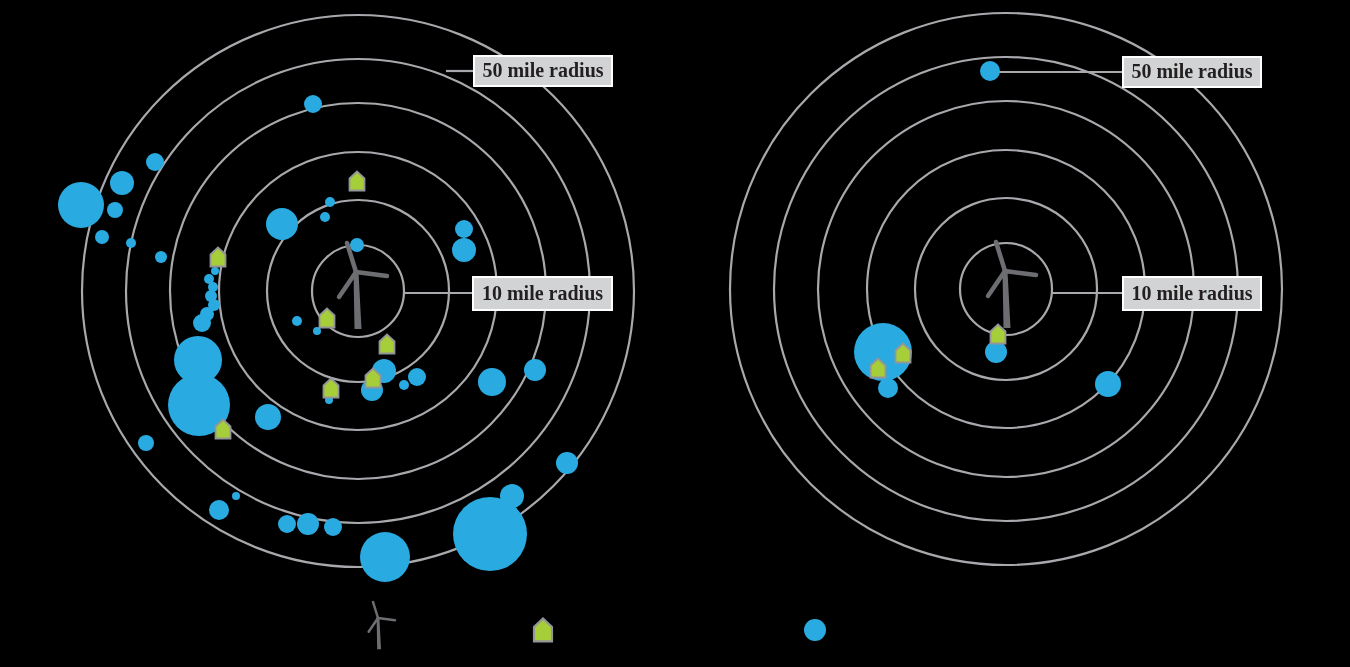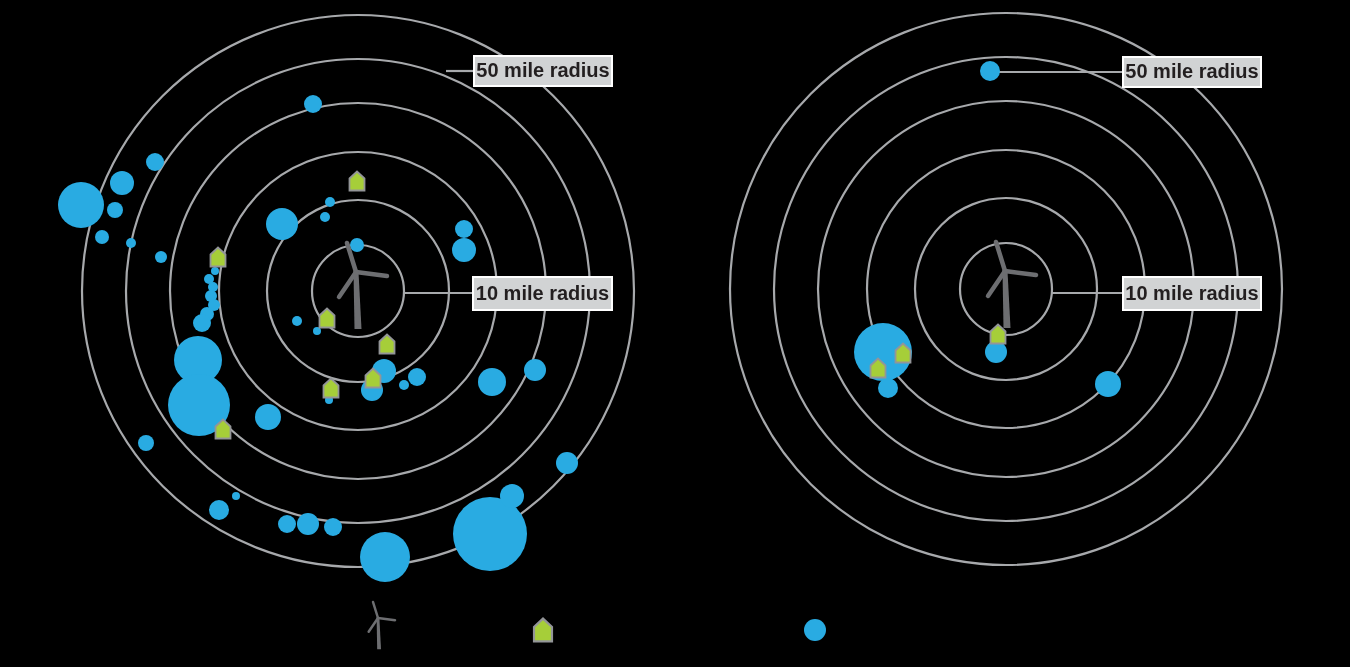--- a/index.html
+++ b/index.html
@@ -1,18 +1,18 @@
 <!DOCTYPE html>
 <html><head>
 <meta charset="utf-8">
 <style>
   html,body{margin:0;padding:0;background:#000;}
   .stage{
     position:relative;width:1350px;height:667px;overflow:hidden;
-    font-family:Liberation Sans, sans-serif;
+    font-family:Liberation Serif, serif;
   }
   .stage svg{position:absolute;left:0;top:0;}
   .rlabel{
     position:absolute;box-sizing:border-box;
     background:#d1d3d4;border:2px solid #ffffff;
     color:#231f20;font-weight:700;font-size:20px;text-align:center;
     white-space:nowrap;letter-spacing:0;
   }
 </style>
 </head>

